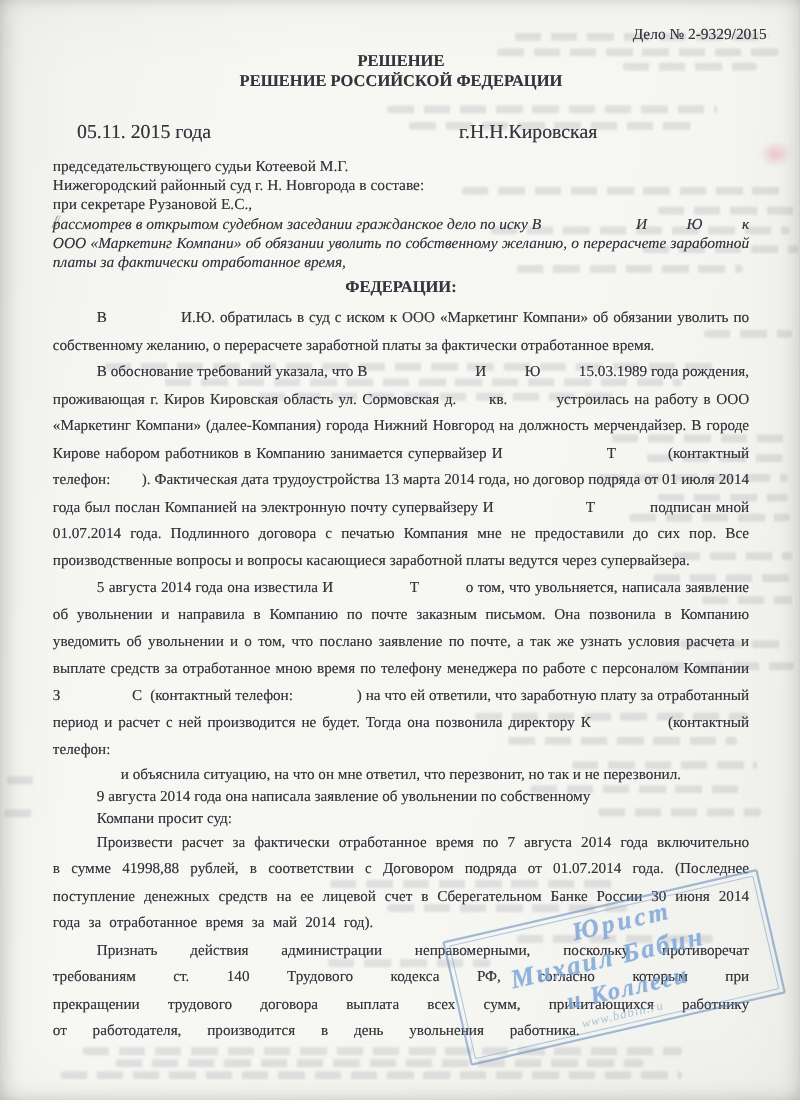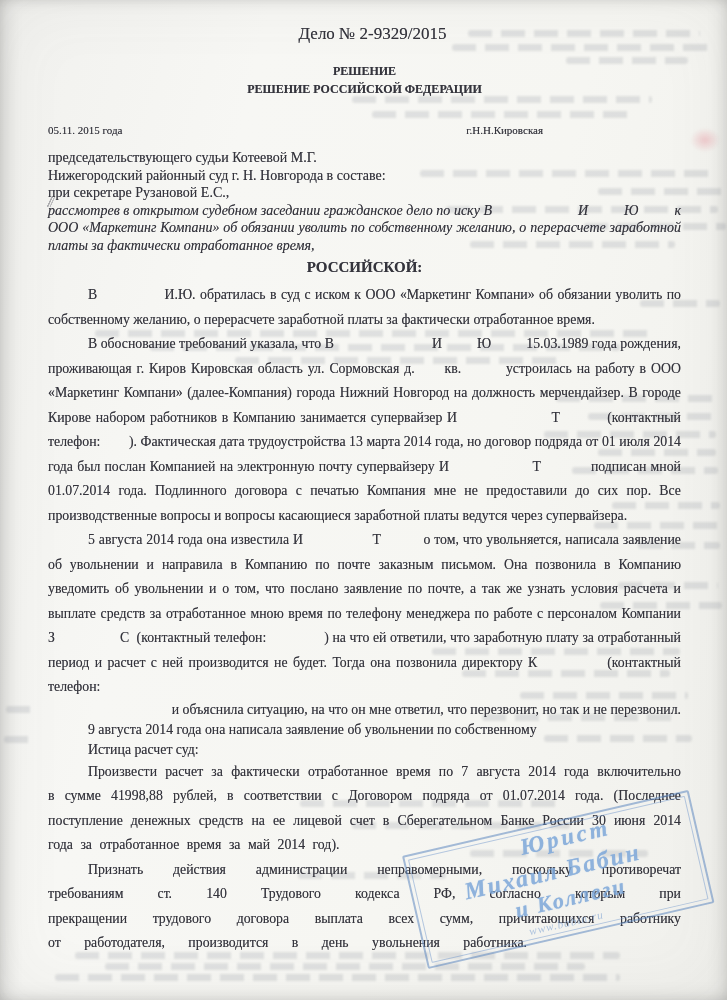--- a/index.html
+++ b/index.html
@@ -27,31 +27,31 @@
   }
   .pencil-mark{
     position:absolute;left:44px;top:196px;width:12px;height:11px;z-index:1;
     background:
       linear-gradient(115deg,transparent 44%,rgba(90,90,100,.45) 46%,rgba(90,90,100,.45) 54%,transparent 56%),
       linear-gradient(115deg,transparent 44%,rgba(90,90,100,.35) 46%,rgba(90,90,100,.35) 54%,transparent 56%) 5px 0/7px 11px no-repeat;
     filter:blur(.4px);
   }
   .content{position:absolute;left:48px;top:24px;width:633px;z-index:2;
     text-shadow:0 0 .6px rgba(52,52,66,.55);}
-  .case-number{text-align:center;margin:0 -16px 0 0;font-size:17px;}
-  .title-block{margin-top:19px;text-align:center;font-weight:bold;font-size:12px;line-height:17.5px;}
-  .meta-row{display:flex;margin-top:26px;font-size:11px;}
+  .case-number{text-align:right;margin:0 -16px 0 0;font-size:14px;}
+  .title-block{margin-top:8px;text-align:center;font-weight:bold;font-size:15px;line-height:17.5px;}
+  .meta-row{display:flex;margin-top:26px;font-size:18px;margin-left:22px;}
   .meta-place{margin-left:auto;margin-right:138px;}
   .intro-block{margin-top:13px;font-size:14px;line-height:17.5px;}
   .intro-line{margin:0;}
   .intro-just{margin:0;text-align:justify;font-style:italic;}
   .ustanovil{margin:5px 0 0 0;text-align:center;font-weight:bold;font-size:15px;}
   .body-block{margin-top:7px;}
   .para{margin:0;font-size:13.8px;line-height:24.5px;text-indent:40px;text-align:justify;}
-  .para.v-center{text-align:right;text-indent:0;line-height:20px;}
+  .para.v-center{text-align:center;text-indent:0;line-height:20px;}
   .para.v-plain{text-align:left;line-height:20px;}
   .para.v-spread{word-spacing:20px;}
   .para.v-spread-light{word-spacing:4px;}
   .para.v-lead{margin-top:2px;}
   
   .stamp{
     position:absolute;left:402px;top:856px;width:290px;height:112px;z-index:5;
     transform:rotate(-13deg);transform-origin:top left;
     border:2px solid rgba(96,136,192,.65);border-radius:2px;
     opacity:.85;pointer-events:none;
@@ -133,29 +133,29 @@
       <span class="meta-place">г.Н.Н.Кировская</span>
     </div>
 
     <div class="intro-block">
         <p class="intro-line">председательствующего судьи Котеевой М.Г.</p>
         <p class="intro-line">Нижегородский районный суд г. Н. Новгорода в составе:</p>
         <p class="intro-line">при секретаре Рузановой Е.С.,</p>
         <p class="intro-just">рассмотрев в открытом судебном заседании гражданское дело по иску В&nbsp;&nbsp;&nbsp;&nbsp;&nbsp;&nbsp;&nbsp;&nbsp;&nbsp;&nbsp;&nbsp;&nbsp;&nbsp;&nbsp;&nbsp;&nbsp;&nbsp;&nbsp;&nbsp;&nbsp;&nbsp;&nbsp;&nbsp;&nbsp;И&nbsp;&nbsp;&nbsp;&nbsp;&nbsp;&nbsp;&nbsp;&nbsp;&nbsp;&nbsp;Ю&nbsp;&nbsp;&nbsp;&nbsp;&nbsp;&nbsp;&nbsp;&nbsp;&nbsp;&nbsp;к ООО «Маркетинг Компани» об обязании уволить по собственному желанию, о перерасчете заработной платы за фактически отработанное время,</p>
       </div>
 
-    <p class="ustanovil">РОССИЙСКОЙ:</p>
+    <p class="ustanovil">ФЕДЕРАЦИИ:</p>
 
     <div class="body-block">
         <p class="para v-lead">В&nbsp;&nbsp;&nbsp;&nbsp;&nbsp;&nbsp;&nbsp;&nbsp;&nbsp;&nbsp;&nbsp;&nbsp;&nbsp;&nbsp;&nbsp;И.Ю. обратилась в суд с иском к ООО «Маркетинг Компани» об обязании уволить по собственному желанию, о перерасчете заработной платы за фактически отработанное время.</p>
         <p class="para v-normal">В обоснование требований указала, что В&nbsp;&nbsp;&nbsp;&nbsp;&nbsp;&nbsp;&nbsp;&nbsp;&nbsp;&nbsp;&nbsp;&nbsp;&nbsp;&nbsp;&nbsp;&nbsp;&nbsp;&nbsp;&nbsp;&nbsp;&nbsp;&nbsp;&nbsp;&nbsp;&nbsp;&nbsp;&nbsp;&nbsp;И&nbsp;&nbsp;&nbsp;&nbsp;&nbsp;&nbsp;&nbsp;&nbsp;&nbsp;&nbsp;Ю&nbsp;&nbsp;&nbsp;&nbsp;&nbsp;&nbsp;&nbsp;&nbsp;&nbsp;&nbsp;15.03.1989 года рождения, проживающая г. Киров Кировская область ул. Сормовская д.&nbsp;&nbsp;&nbsp;&nbsp;&nbsp;&nbsp;кв.&nbsp;&nbsp;&nbsp;&nbsp;&nbsp;&nbsp;&nbsp;&nbsp;&nbsp;устроилась на работу в ООО «Маркетинг Компани» (далее-Компания) города Нижний Новгород на должность мерчендайзер. В городе Кирове набором работников в Компанию занимается супервайзер И&nbsp;&nbsp;&nbsp;&nbsp;&nbsp;&nbsp;&nbsp;&nbsp;&nbsp;&nbsp;&nbsp;&nbsp;&nbsp;&nbsp;&nbsp;&nbsp;&nbsp;&nbsp;&nbsp;&nbsp;Т&nbsp;&nbsp;&nbsp;&nbsp;&nbsp;&nbsp;&nbsp;&nbsp;&nbsp;&nbsp;(контактный телефон:&nbsp;&nbsp;&nbsp;&nbsp;&nbsp;&nbsp;&nbsp;&nbsp;). Фактическая дата трудоустройства 13 марта 2014 года, но договор подряда от 01 июля 2014 года был послан Компанией на электронную почту супервайзеру И&nbsp;&nbsp;&nbsp;&nbsp;&nbsp;&nbsp;&nbsp;&nbsp;&nbsp;&nbsp;&nbsp;&nbsp;&nbsp;&nbsp;&nbsp;&nbsp;&nbsp;&nbsp;&nbsp;&nbsp;Т&nbsp;&nbsp;&nbsp;&nbsp;&nbsp;&nbsp;&nbsp;&nbsp;&nbsp;&nbsp;&nbsp;&nbsp;подписан мной 01.07.2014 года. Подлинного договора с печатью Компания мне не предоставили до сих пор. Все производственные вопросы и вопросы касающиеся заработной платы ведутся через супервайзера.</p>
         <p class="para v-normal">5 августа 2014 года она известила И&nbsp;&nbsp;&nbsp;&nbsp;&nbsp;&nbsp;&nbsp;&nbsp;&nbsp;&nbsp;&nbsp;&nbsp;&nbsp;&nbsp;&nbsp;&nbsp;&nbsp;&nbsp;Т&nbsp;&nbsp;&nbsp;&nbsp;&nbsp;&nbsp;&nbsp;&nbsp;&nbsp;&nbsp;&nbsp;о том, что увольняется, написала заявление об увольнении и направила в Компанию по почте заказным письмом. Она позвонила в Компанию уведомить об увольнении и о том, что послано заявление по почте, а так же узнать условия расчета и выплате средств за отработанное мною время по телефону менеджера по работе с персоналом Компании З&nbsp;&nbsp;&nbsp;&nbsp;&nbsp;&nbsp;&nbsp;&nbsp;&nbsp;&nbsp;&nbsp;&nbsp;&nbsp;&nbsp;&nbsp;&nbsp;&nbsp;&nbsp;С&nbsp;&nbsp;(контактный телефон:&nbsp;&nbsp;&nbsp;&nbsp;&nbsp;&nbsp;&nbsp;&nbsp;&nbsp;&nbsp;&nbsp;&nbsp;&nbsp;&nbsp;&nbsp;&nbsp;) на что ей ответили, что заработную плату за отработанный период и расчет с ней производится не будет. Тогда она позвонила директору К&nbsp;&nbsp;&nbsp;&nbsp;&nbsp;&nbsp;&nbsp;&nbsp;&nbsp;&nbsp;&nbsp;&nbsp;&nbsp;(контактный телефон:</p>
         <p class="para v-center">и объяснила ситуацию, на что он мне ответил, что перезвонит, но так и не перезвонил.</p>
         <p class="para v-plain">9 августа 2014 года она написала заявление об увольнении по собственному</p>
-        <p class="para v-plain">Истица расчет суд:</p>
+        <p class="para v-plain">Компани просит суд:</p>
         <p class="para v-spread-light">Произвести расчет за фактически отработанное время по 7 августа 2014 года включительно в сумме 41998,88 рублей, в соответствии с Договором подряда от 01.07.2014 года. (Последнее поступление денежных средств на ее лицевой счет в Сберегательном Банке России 30 июня 2014 года за отработанное время за май 2014 год).</p>
         <p class="para v-spread">Признать действия администрации неправомерными, поскольку противоречат требованиям ст. 140 Трудового кодекса РФ, согласно которым при прекращении трудового договора выплата всех сумм, причитающихся работнику от работодателя, производится в день увольнения работника.</p>
       </div>
   </div>
 
   <div class="stamp">
     <div class="stamp-inner">
       <div class="stamp-l1">Юрист</div>
       <div class="stamp-l2">Михаил Бабин</div>
       <div class="stamp-l3">и Коллеги</div>

